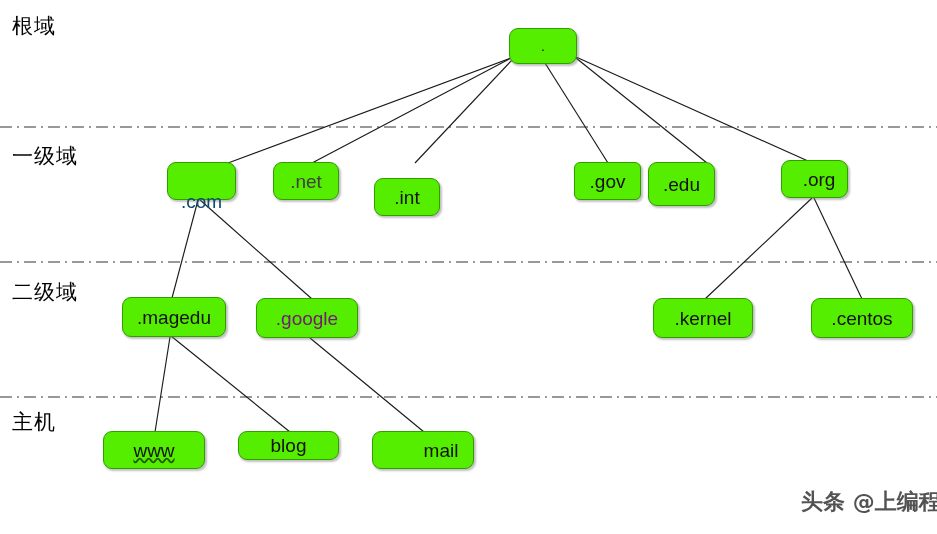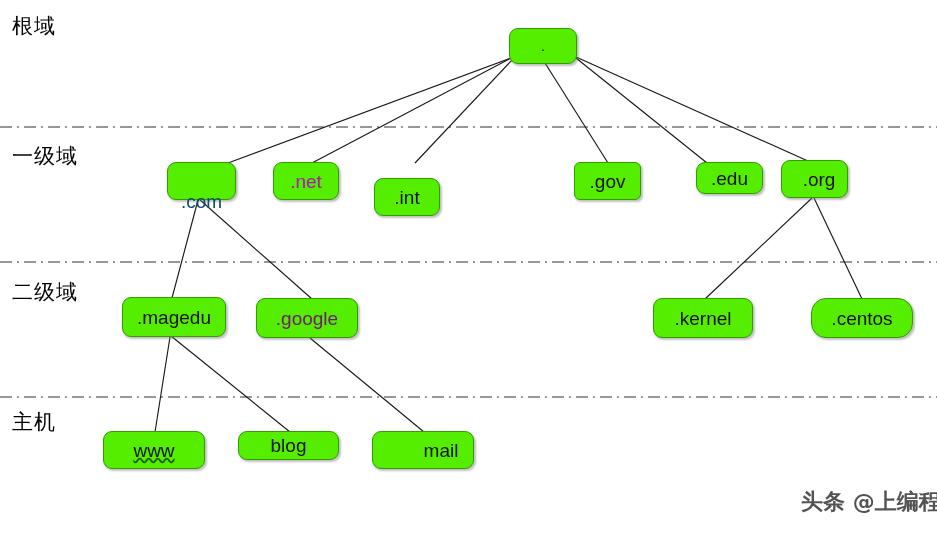--- a/index.html
+++ b/index.html
@@ -101,44 +101,44 @@
     </div>
 
   <div id="nodes">
       <div class="node root" style="left: 509px; top: 28px; width: 68px; height: 36px; background: rgb(85, 238, 0); border-color: rgb(47, 158, 0);">
         <span class="node-label" style="color: rgb(17, 17, 17);">.</span>
       </div>
       <div class="node" style="left: 167px; top: 162px; width: 69px; height: 38px; background: rgb(85, 238, 0); border-color: rgb(47, 158, 0);">
         <span class="node-label" style="color: #0c4a6e; margin-top: 40px;">.com</span>
       </div>
       <div class="node" style="left: 273px; top: 162px; width: 66px; height: 38px; background: rgb(85, 238, 0); border-color: rgb(47, 158, 0);">
-        <span class="node-label" style="color: #a21caf;">.net</span>
+        <span class="node-label" style="color: #404040;">.net</span>
       </div>
       <div class="node" style="left: 374px; top: 162px; width: 66px; height: 38px; background: rgb(85, 238, 0); border-color: rgb(47, 158, 0); margin-top: 16px;">
         <span class="node-label" style="color: rgb(17, 17, 17);">.int</span>
       </div>
       <div class="node" style="left: 574px; top: 162px; width: 67px; height: 38px; background: rgb(85, 238, 0); border-color: rgb(47, 158, 0); border-radius: 6px;">
         <span class="node-label" style="color: rgb(17, 17, 17);">.gov</span>
       </div>
-      <div class="node" style="left: 696px; top: 162px; width: 67px; height: 32px; background: rgb(85, 238, 0); border-color: rgb(47, 158, 0);">
+      <div class="node" style="left: 648px; top: 162px; width: 67px; height: 44px; background: rgb(85, 238, 0); border-color: rgb(47, 158, 0);">
         <span class="node-label" style="color: rgb(17, 17, 17);">.edu</span>
       </div>
       <div class="node" style="left: 781px; top: 160px; width: 67px; height: 38px; background: rgb(85, 238, 0); border-color: rgb(47, 158, 0); padding-left: 9px;">
         <span class="node-label" style="color: rgb(17, 17, 17);">.org</span>
       </div>
       <div class="node" style="left: 122px; top: 297px; width: 104px; height: 40px; background: rgb(85, 238, 0); border-color: rgb(47, 158, 0);">
         <span class="node-label" style="color: rgb(17, 17, 17);">.magedu</span>
       </div>
       <div class="node" style="left: 256px; top: 298px; width: 102px; height: 40px; background: rgb(85, 238, 0); border-color: rgb(47, 158, 0);">
         <span class="node-label" style="color: #701a75;">.google</span>
       </div>
       <div class="node" style="left: 653px; top: 298px; width: 100px; height: 40px; background: rgb(85, 238, 0); border-color: rgb(47, 158, 0);">
         <span class="node-label" style="color: rgb(17, 17, 17);">.kernel</span>
       </div>
-      <div class="node" style="left: 811px; top: 298px; width: 102px; height: 40px; background: rgb(85, 238, 0); border-color: rgb(47, 158, 0); border-radius: 15px;">
+      <div class="node" style="left: 811px; top: 298px; width: 102px; height: 40px; background: rgb(85, 238, 0); border-color: rgb(47, 158, 0);">
         <span class="node-label" style="color: rgb(17, 17, 17);">.centos</span>
       </div>
       <div class="node" style="left: 103px; top: 431px; width: 102px; height: 38px; background: rgb(85, 238, 0); border-color: rgb(47, 158, 0);">
         <span class="node-label misspelled" style="color: rgb(17, 17, 17);">www</span>
       </div>
       <div class="node" style="left: 238px; top: 431px; width: 101px; height: 29px; background: rgb(85, 238, 0); border-color: rgb(47, 158, 0);">
         <span class="node-label" style="color: rgb(17, 17, 17);">blog</span>
       </div>
       <div class="node" style="left: 372px; top: 431px; width: 102px; height: 38px; background: rgb(85, 238, 0); border-color: rgb(47, 158, 0);">
         <span class="node-label" style="color: rgb(17, 17, 17); padding-left: 36px;">mail</span>

